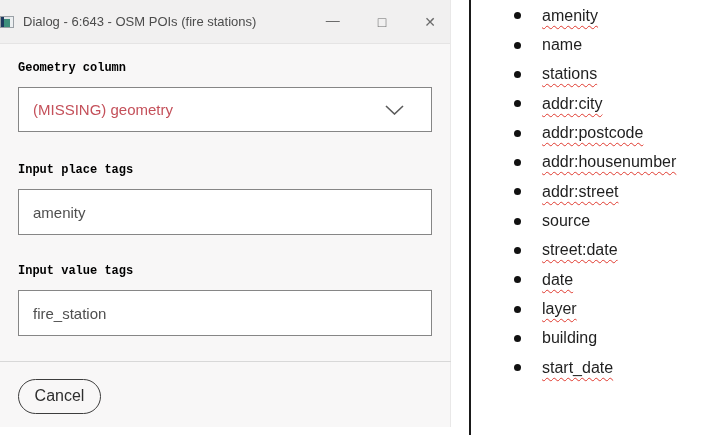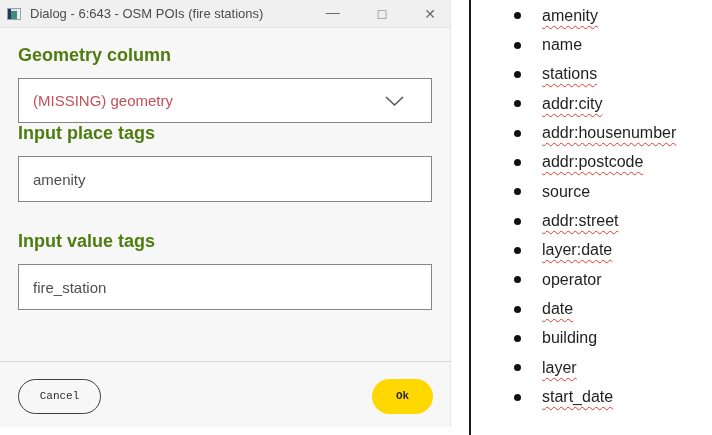--- a/index.html
+++ b/index.html
@@ -16,22 +16,22 @@
     position:relative;
     overflow:hidden;
   }
   
   .dialog{
     position:absolute;left:0;top:0;width:451px;height:427px;
     background:#f8f7f7;
     border-right:1px solid #e9e8e8;
   }
   .titlebar{
-    height:28px;background:#f1f0f0;border-bottom:1px solid #e5e4e4;
-    display:flex;align-items:center;padding-left:7px;
+    height:44px;background:#f1f0f0;border-bottom:1px solid #e5e4e4;
+    display:flex;align-items:center;
   }
   .win-icon{
     width:14px;height:12px;border:1px solid #9aa0a6;background:#dfe3e6;
     display:flex;flex-shrink:0;overflow:hidden;
   }
   .win-icon .bar{width:3px;height:100%;background:#1d3a5f;}
   .win-icon .pane{width:6px;height:8px;background:#3d8f7c;margin-top:2px;}
   .win-icon .rest{flex:1;background:#eceff1;}
   .title-text{
     margin-left:9px;font-size:13px;color:#4c4c4c;white-space:nowrap;
@@ -42,24 +42,24 @@
   }
   .win-controls .ctrl{
     font-size:14px;line-height:1;cursor:default;display:inline-block;
   }
   .ctrl-min{font-size:15px;transform:translateY(-2px);}
   .ctrl-max{font-size:13px;}
   .ctrl-close{font-size:14px;}
   
   .dlg-body{padding:0 18px;}
   .field-label{
-    font-size:18px;font-weight:bold;color:#4d7c0f;
+    font-size:12px;font-weight:bold;color:#000000;font-family:Liberation Mono, monospace;
   }
   .lbl-1{margin-top:17px;}
-  .lbl-2{}
+  .lbl-2{margin-top:31px;}
   .lbl-3{margin-top:29px;}
   .field-box{
     margin-top:12px;width:414px;height:46px;background:#ffffff;
     border:1px solid #868686;display:flex;align-items:center;
     padding:16px 14px;font-size:15px;color:#4f4f4f;
   }
   .dropdown{cursor:pointer;justify-content:space-between;height:45px;}
   .dropdown .value{color:var(--missing-red);}
   .chevron{width:19px;height:10px;flex-shrink:0;margin-right:13px;}
   .text-input{
@@ -69,22 +69,22 @@
   }
   .footer-divider{
     position:absolute;left:0;top:361px;width:451px;height:1px;background:#d8d8d8;
   }
   .footer{
     position:absolute;left:0;top:378px;width:451px;height:36px;
     display:flex;align-items:center;justify-content:space-between;
     padding:0 18px;
   }
   .btn{
-    height:35px;border-radius:18px;font-size:11px;
-    font-family:Liberation Mono, monospace;cursor:pointer;
+    height:35px;border-radius:18px;font-size:16px;
+    font-family:Liberation Sans, sans-serif;cursor:pointer;
     display:flex;align-items:center;justify-content:center;
   }
   .btn-cancel{
     width:83px;background:transparent;border:1.5px solid #3d3d3d;color:#2e2e2e;
   }
   .btn-ok{
     width:61px;background:var(--ok-yellow);border:none;color:#2b2b2b;font-weight:600;
   }
   
   .vertical-divider{
@@ -139,21 +139,20 @@
     <div class="field-label lbl-2">Input place tags</div>
     <input class="text-input" type="text" value="amenity" style="">
 
     <div class="field-label lbl-3">Input value tags</div>
     <input class="text-input" type="text" value="fire_station" style="">
   </div>
 
   <div class="footer-divider"></div>
   <div class="footer">
     <button class="btn btn-cancel">Cancel</button>
-    <button class="btn btn-ok">Ok</button>
   </div>
 </div>
 
 <div class="vertical-divider"></div>
 
 <ul class="tag-list">
     <li>
       <span class="bullet"></span>
       <span class="tag-text misspelled">amenity</span>
     </li>
@@ -164,51 +163,47 @@
     <li>
       <span class="bullet"></span>
       <span class="tag-text misspelled">stations</span>
     </li>
     <li>
       <span class="bullet"></span>
       <span class="tag-text misspelled">addr:city</span>
     </li>
     <li>
       <span class="bullet"></span>
+      <span class="tag-text misspelled">addr:postcode</span>
+    </li>
+    <li>
+      <span class="bullet"></span>
       <span class="tag-text misspelled">addr:housenumber</span>
     </li>
     <li>
       <span class="bullet"></span>
-      <span class="tag-text misspelled">addr:postcode</span>
+      <span class="tag-text misspelled">addr:street</span>
     </li>
     <li>
       <span class="bullet"></span>
       <span class="tag-text">source</span>
     </li>
     <li>
       <span class="bullet"></span>
-      <span class="tag-text misspelled">addr:street</span>
-    </li>
-    <li>
-      <span class="bullet"></span>
-      <span class="tag-text misspelled">layer:date</span>
-    </li>
-    <li>
-      <span class="bullet"></span>
-      <span class="tag-text">operator</span>
+      <span class="tag-text misspelled">street:date</span>
     </li>
     <li>
       <span class="bullet"></span>
       <span class="tag-text misspelled">date</span>
     </li>
     <li>
       <span class="bullet"></span>
+      <span class="tag-text misspelled">layer</span>
+    </li>
+    <li>
+      <span class="bullet"></span>
       <span class="tag-text">building</span>
     </li>
     <li>
       <span class="bullet"></span>
-      <span class="tag-text misspelled">layer</span>
-    </li>
-    <li>
-      <span class="bullet"></span>
       <span class="tag-text misspelled">start_date</span>
     </li>
   </ul>
 
 </body></html>

